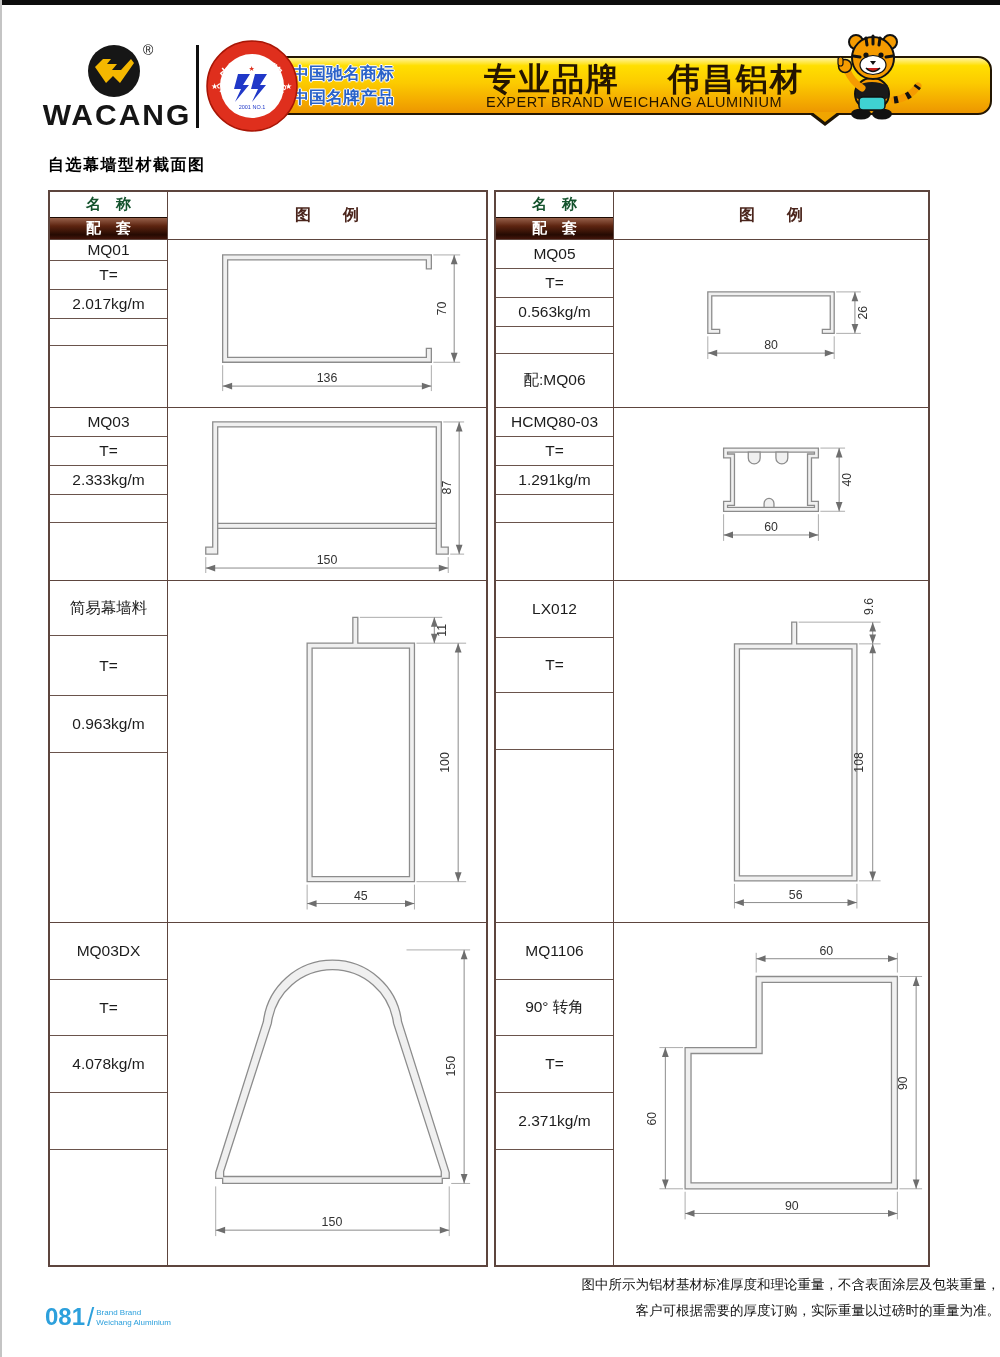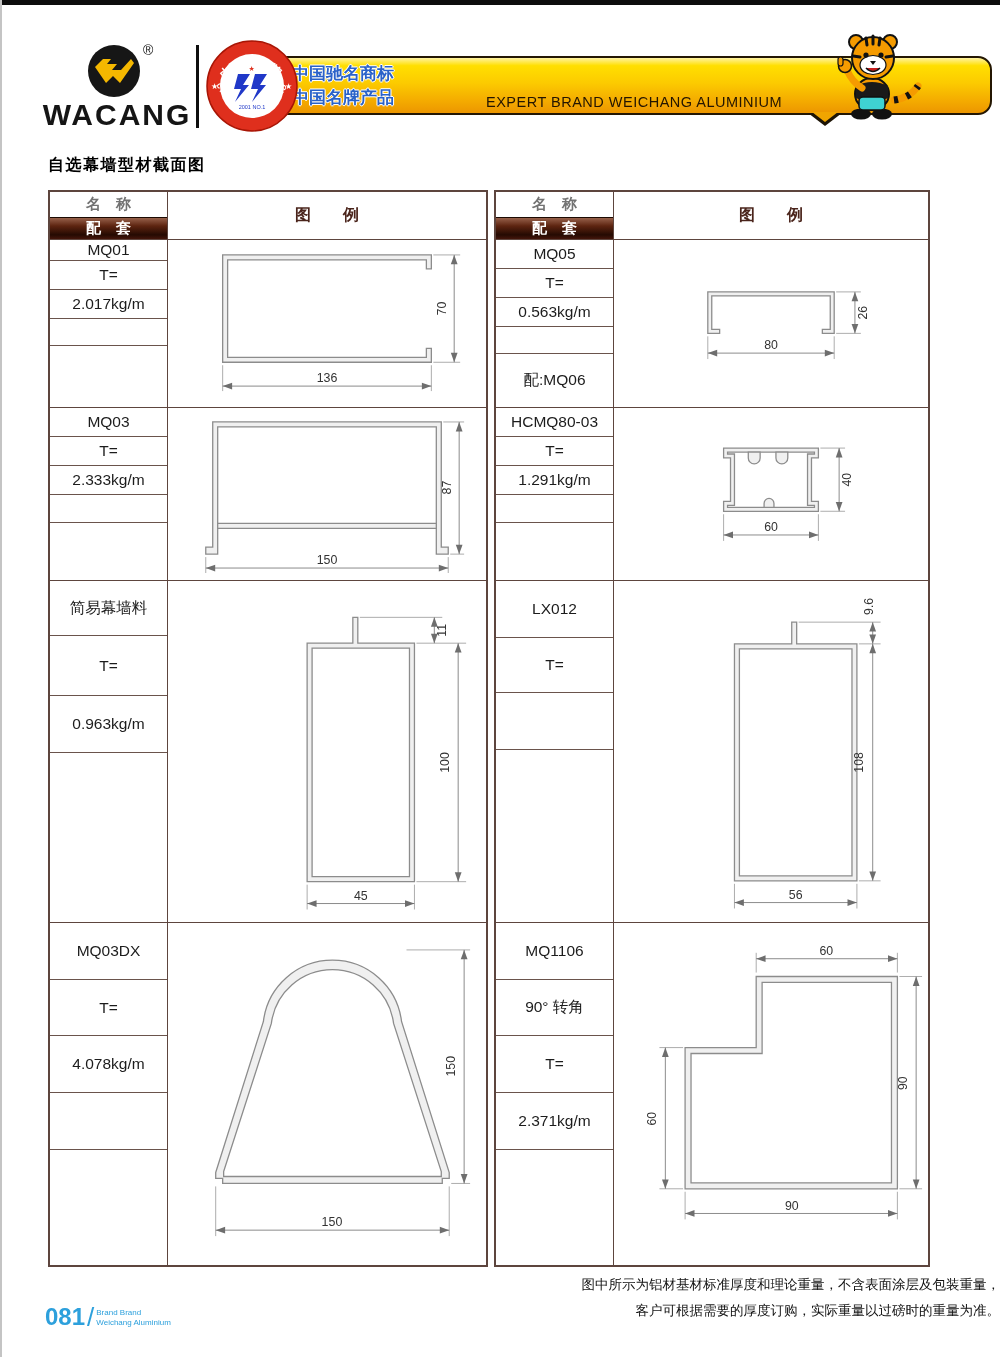--- a/index.html
+++ b/index.html
@@ -44,21 +44,21 @@
                color:#000; letter-spacing:1.5px; }
 
   
   .tables { position:absolute; left:48px; top:190px; display:flex; gap:6px; }
   .ctable { border:2px solid #5d453e; background:#fff; display:flex; flex-direction:column; }
   .t-left { width:440px; } .t-right { width:436px; }
   .thead { display:flex; height:48px; border-bottom:1px solid #5d453e; }
   .thead .namecol { display:flex; flex-direction:column; }
   .namecol { width:118px; border-right:1px solid #5d453e; }
   .nm-top { height:25px; display:flex; align-items:center; justify-content:center;
-            font-size:15px; font-weight:bold; color:#737373; }
+            font-size:15px; font-weight:bold; color:#14532d; }
   .nm-bot { flex:1; display:flex; align-items:center; justify-content:center;
             font-size:15px; font-weight:bold; color:#fff;
             background:linear-gradient(180deg,#96604a 0%,#5d2410 38%,#250a02 80%,#43150a 100%);
             border-top:1px solid #1c0a02; }
   .legend-head { flex:1; display:flex; align-items:center; justify-content:center;
                  font-size:16px; font-weight:bold; color:#4a241b; }
   .section { display:flex; border-bottom:1px solid #5d453e; }
   .section:last-child { border-bottom:none; }
   .section .namecol { display:flex; flex-direction:column; }
   .cell { display:flex; align-items:center; justify-content:center; text-align:center;
@@ -110,20 +110,23 @@
   <div class="banner-notch"></div>
   <div class="banner-notch-in"></div>
 
   <div class="banner-claims">
     <div>
         <span>中国驰名商标</span>
       </div>
     <div>
         <span>中国名牌产品</span>
       </div>
+  </div>
+  <div class="banner-main">
+    <span>专业品牌</span><span class="gap"></span><span>伟昌铝材</span>
   </div>
   <div class="banner-sub">EXPERT BRAND WEICHANG ALUMINIUM</div>
 
   <svg class="badge" viewBox="0 0 96 96">
     <circle cx="48" cy="48" r="45" fill="#df2f1d" stroke="#a81505" stroke-width="1.5"></circle>
     <circle cx="48" cy="48" r="32" fill="#ffffff"></circle>
     <defs>
       <path id="arcTop" d="M15,55 A34,34 0 0 1 81,55"></path>
       <path id="arcBot" d="M11,42 A38,38 0 0 0 85,42"></path>
     </defs>

